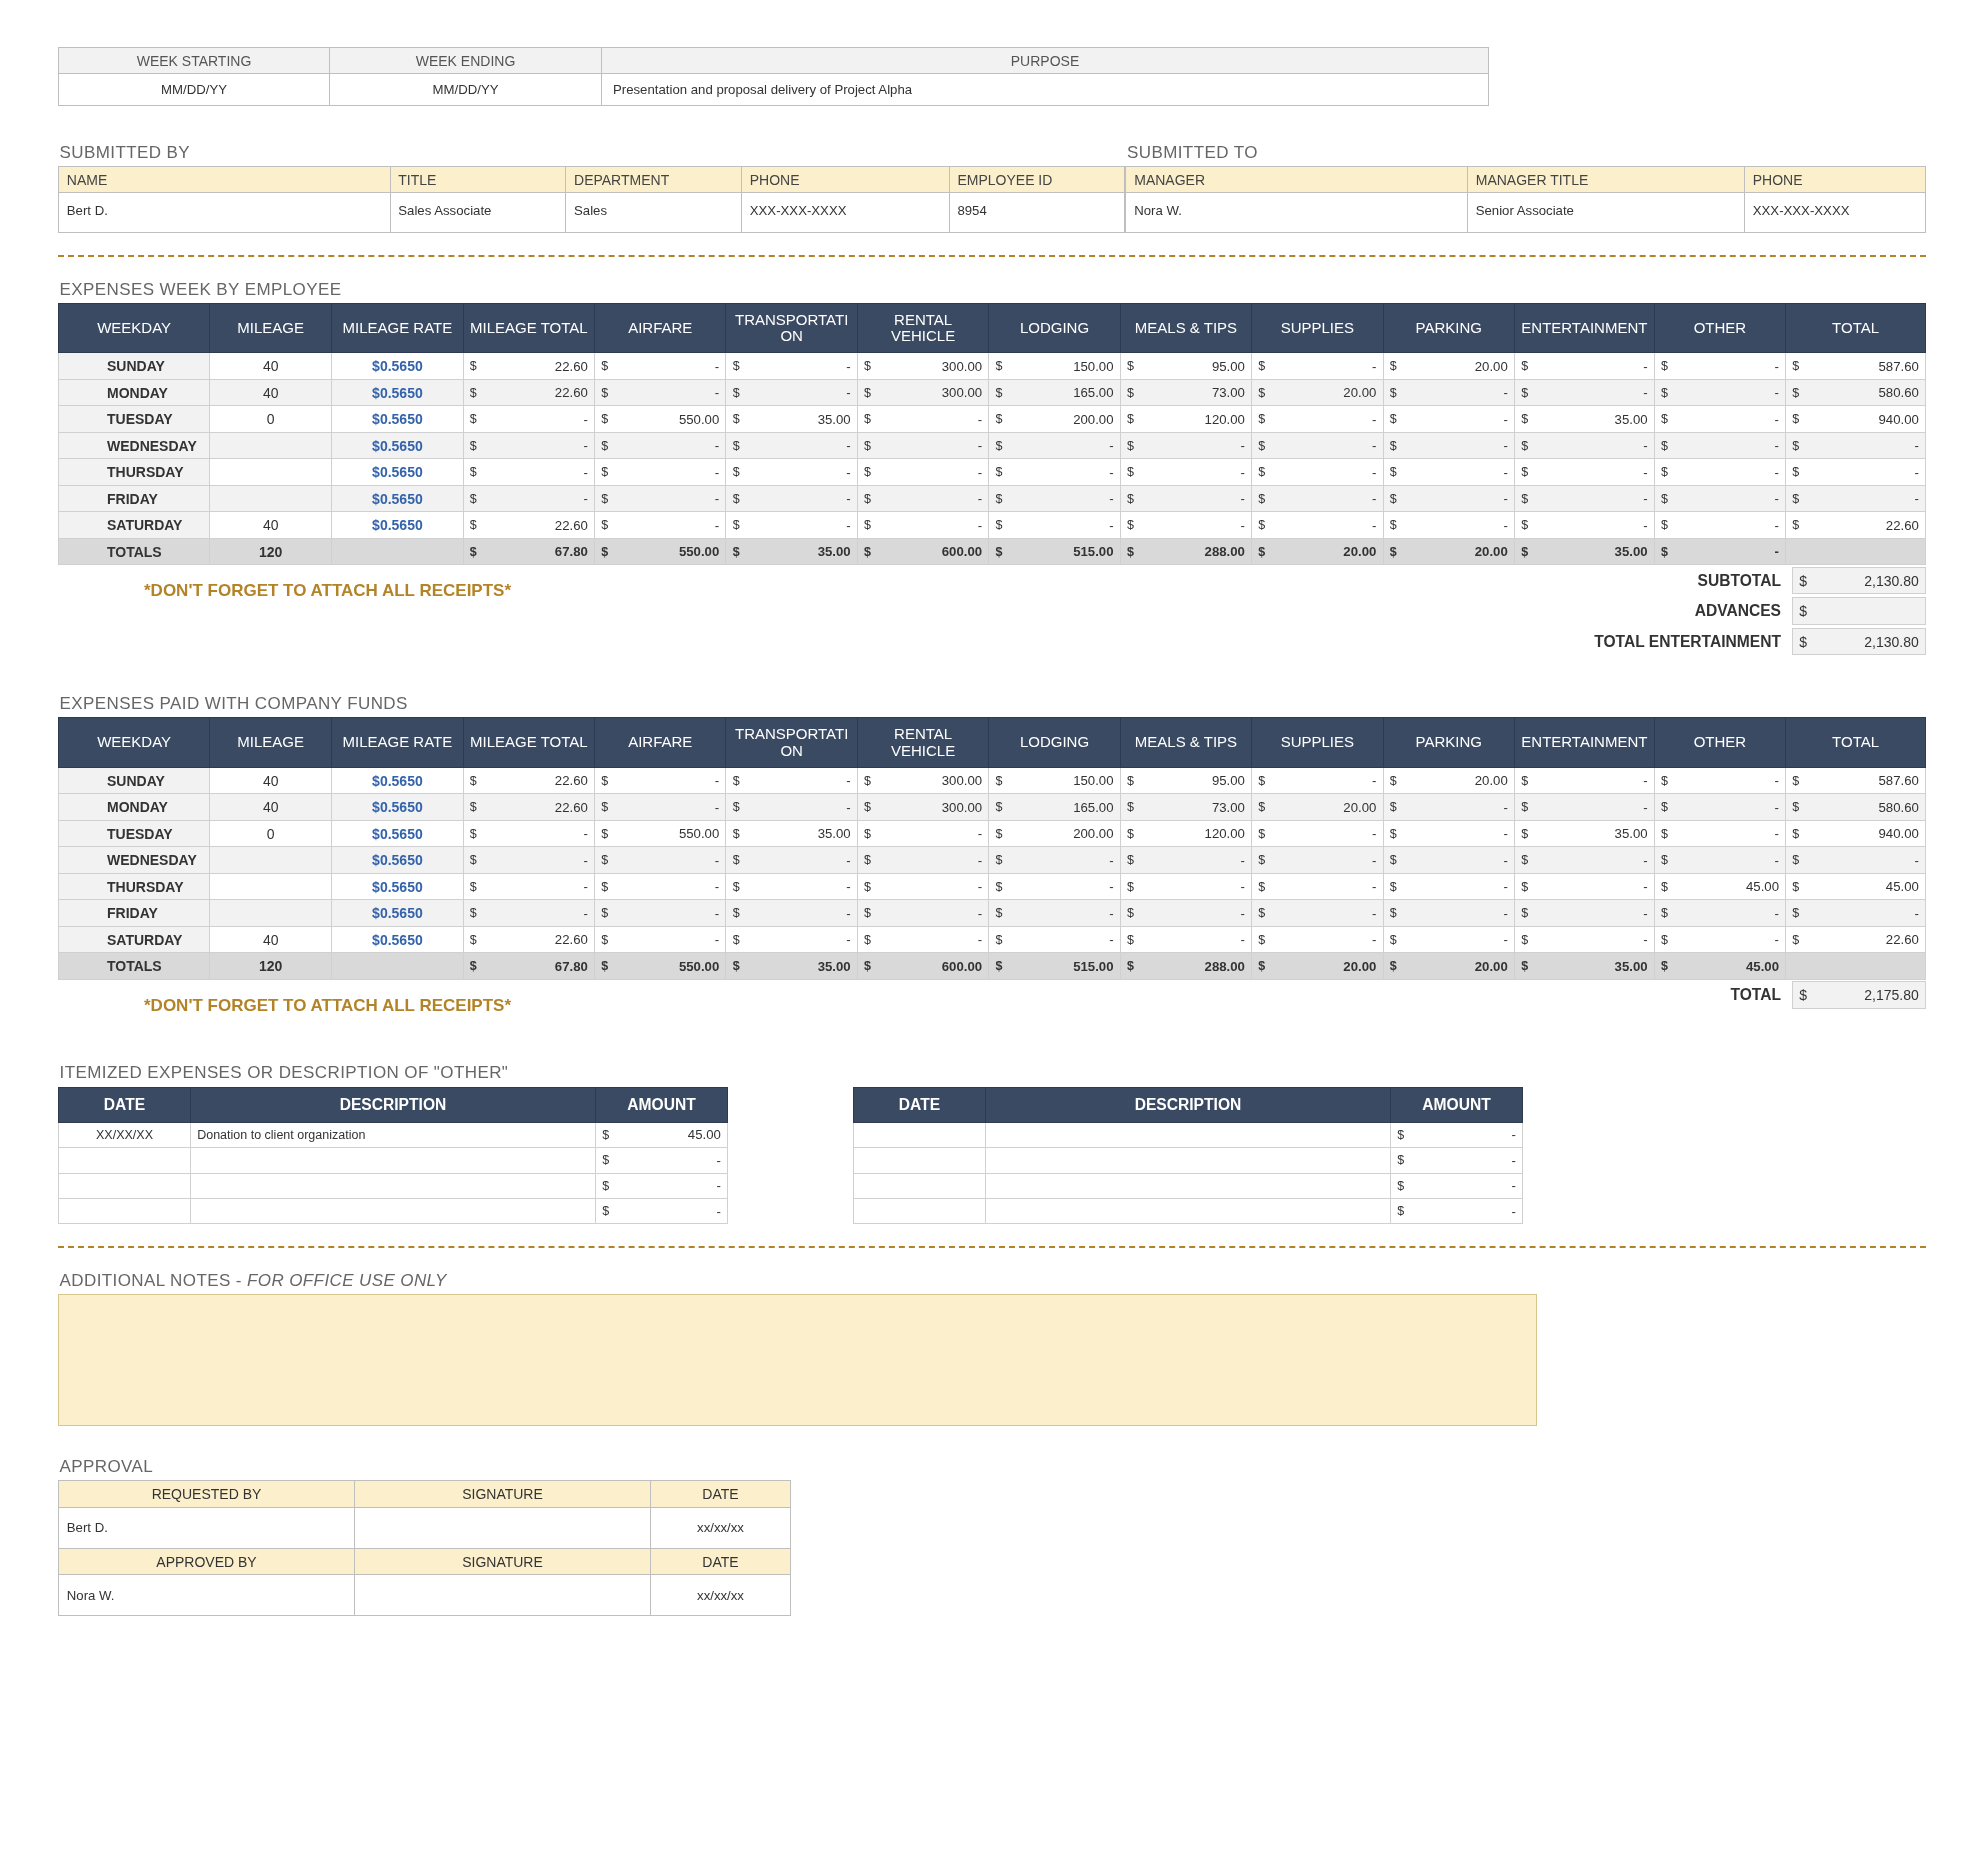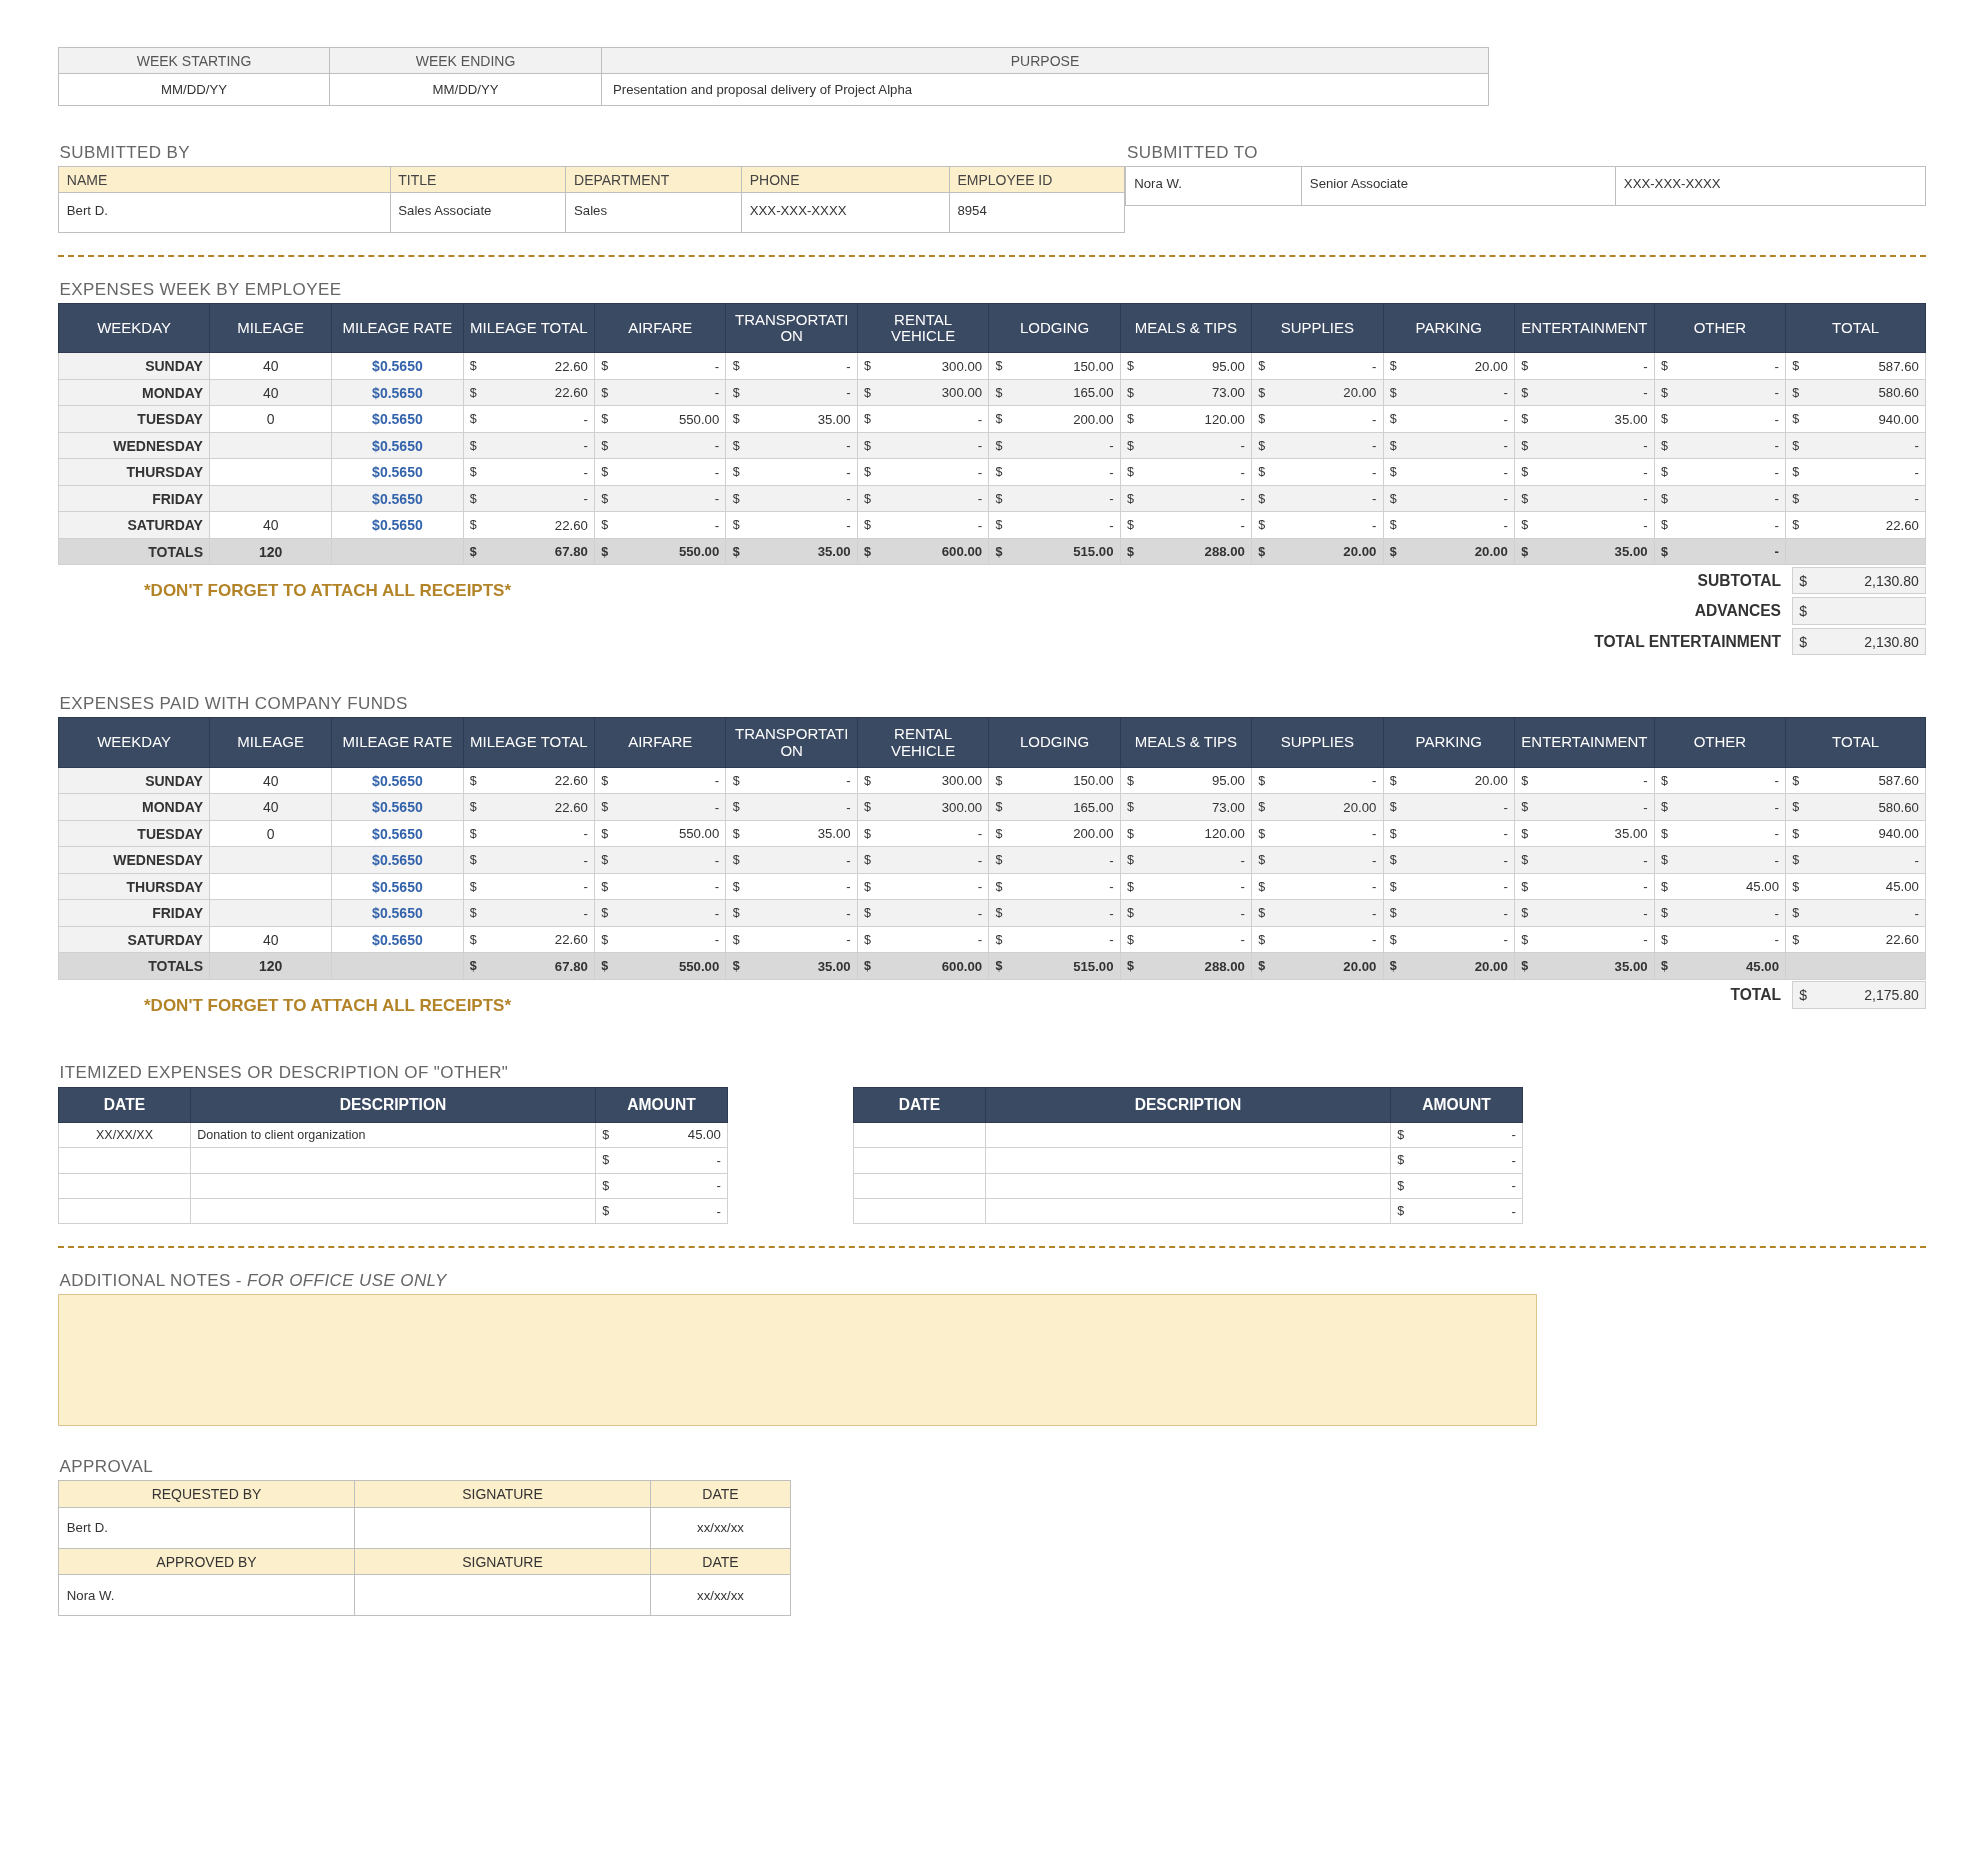--- a/index.html
+++ b/index.html
@@ -115,21 +115,21 @@
     font-size:14px;
     padding:4.7px 6.2px;
     height:26.5px;
   }
   .exp tbody tr:nth-child(even) td{background:var(--altrow);}
   .exp tbody tr:nth-child(odd) td{background:#fff;}
   .exp .daycell{
     font-family:"Arial Narrow",Arial,sans-serif;
     font-stretch:condensed;
     font-weight:bold;
-    text-align:right;
+    text-align:left;
     background:var(--altrow)!important;
     padding-left:48px;
   }
   .exp .mileage{text-align:center;}
   .exp .rate{
     font-weight:bold;
     color:var(--ratecolor);
     text-align:center;
   }
   .money{
@@ -259,20 +259,25 @@
               <td>XXX-XXX-XXXX</td>
               <td>8954</td>
             </tr>
           </tbody>
         </table>
   </div>
   <div style="flex:0.75">
     <div class="sec-label">SUBMITTED TO</div>
     <table class="subm-table" id="subto" style="width:100%">
           <tbody>
+            <tr>
+              <th style="width:249px">MANAGER</th>
+              <th style="width:202px">MANAGER TITLE</th>
+              <th style="width:132px">PHONE</th>
+            </tr>
             <tr>
               <td>Nora W.</td>
               <td>Senior Associate</td>
               <td>XXX-XXX-XXXX</td>
             </tr>
           </tbody>
         </table>
   </div>
 </div>
 

